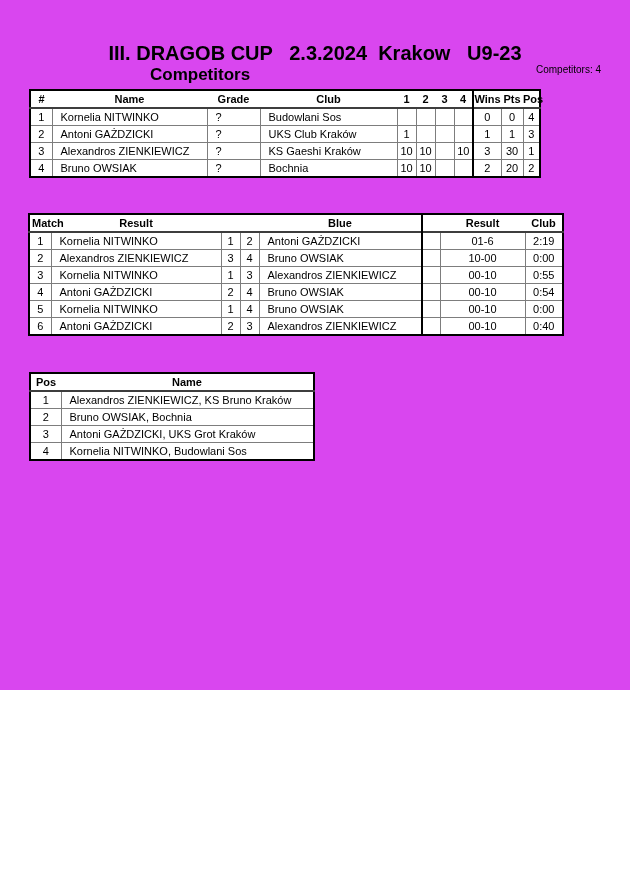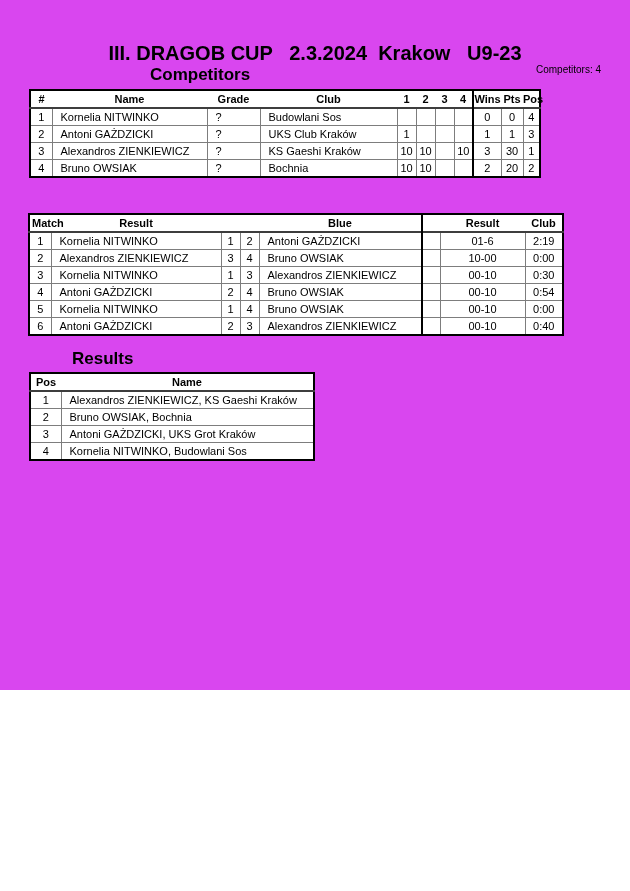--- a/index.html
+++ b/index.html
@@ -183,21 +183,21 @@
         <td>0:00</td>
       </tr>
       <tr>
         <td>3</td>
         <td class="txt">Kornelia NITWINKO</td>
         <td>1</td>
         <td>3</td>
         <td class="txt">Alexandros ZIENKIEWICZ</td>
         <td class="thick"></td>
         <td>00-10</td>
-        <td>0:30</td>
+        <td>0:55</td>
       </tr>
       <tr>
         <td>4</td>
         <td class="txt">Antoni GAŻDZICKI</td>
         <td>2</td>
         <td>4</td>
         <td class="txt">Bruno OWSIAK</td>
         <td class="thick"></td>
         <td>00-10</td>
         <td>0:54</td>
@@ -218,37 +218,36 @@
         <td>2</td>
         <td>3</td>
         <td class="txt">Alexandros ZIENKIEWICZ</td>
         <td class="thick"></td>
         <td>00-10</td>
         <td>0:40</td>
       </tr>
     </tbody>
   </table>
 
-  <div class="sec-label" id="sec-results">Results</div>
 
   <table class="tbl" id="tbl-results">
     <colgroup>
       <col style="width:31px">
         <col style="width:253px">
     </colgroup>
     <thead>
       <tr>
         <th>Pos</th>
         <th>Name</th>
       </tr>
     </thead>
     <tbody>
       <tr>
         <td>1</td>
-        <td class="txt">Alexandros ZIENKIEWICZ, KS Gaeshi Kraków</td>
+        <td class="txt">Alexandros ZIENKIEWICZ, KS Bruno Kraków</td>
       </tr>
       <tr>
         <td>2</td>
         <td class="txt">Bruno OWSIAK, Bochnia</td>
       </tr>
       <tr>
         <td>3</td>
         <td class="txt">Antoni GAŻDZICKI, UKS Grot Kraków</td>
       </tr>
       <tr>

